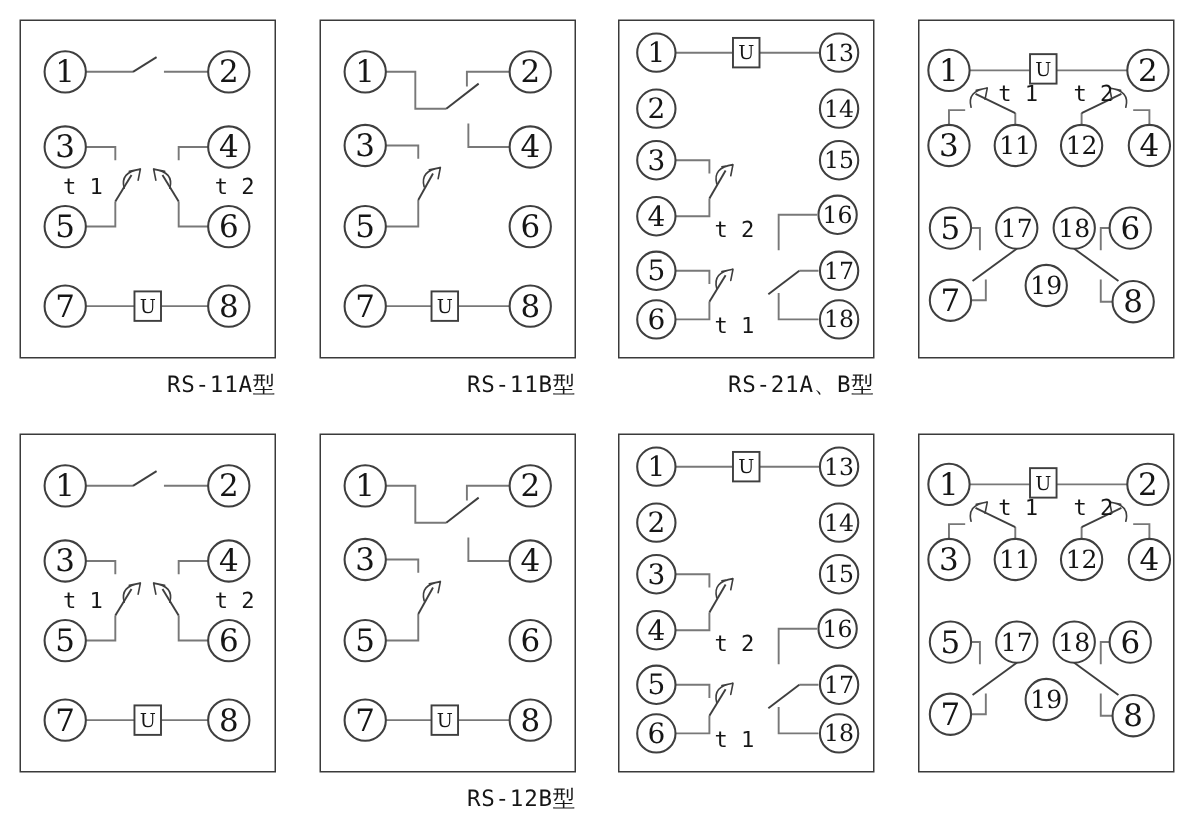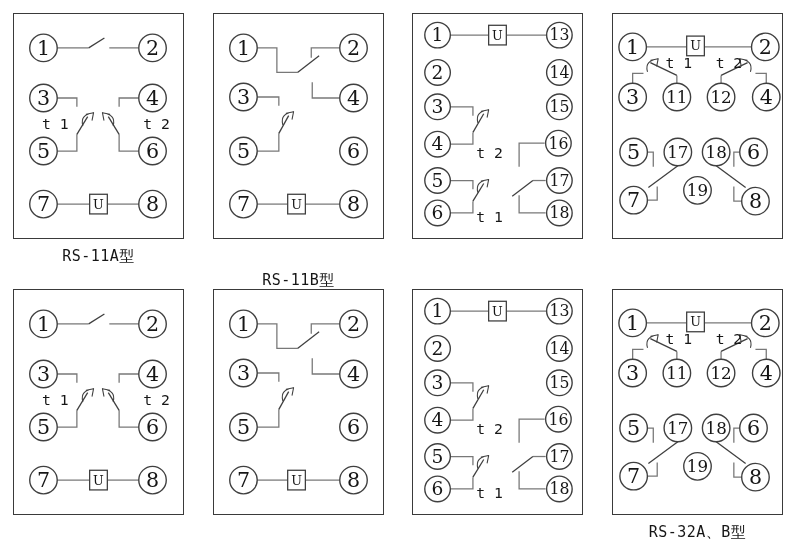--- a/index.html
+++ b/index.html
@@ -1,20 +1,20 @@
 <!DOCTYPE html>
 <html><head>
 <meta charset="utf-8">
 <style>
   html,body{margin:0;padding:0;background:#ffffff;}
   .canvas{position:relative;width:798px;height:559px;background:#ffffff;overflow:hidden;
           font-family:"DejaVu Sans Mono","Liberation Mono",monospace;}
   .panel-box{position:absolute;box-sizing:border-box;border:1.5px solid #3a3a3a;background:#ffffff;}
   .panel-box svg{display:block;}
-  .caption{position:absolute;height:18px;text-align:center;
+  .caption{position:absolute;height:18px;text-align:right;
            font-family:"DejaVu Sans Mono","Liberation Mono",monospace;
            font-size:15px;letter-spacing:0.5px;color:#161616;white-space:nowrap;}
   .term-num{font-family:"DejaVu Serif","Liberation Serif",serif;}
   .t-label{font-family:"DejaVu Sans Mono","Liberation Mono",monospace;}
 </style>
 </head>
 <body>
 
 <div class="canvas">
     <div class="panel-box" style="left: 13px; top: 13px; width: 171px; height: 226px;">
@@ -80,21 +80,21 @@
         <circle cx="30" cy="139" r="14" fill="#ffffff" stroke="#3f3f3f" stroke-width="1.4"></circle>
         <text x="30" y="146.14" text-anchor="middle" font-size="21" fill="#161616" class="term-num">5</text>
         <circle cx="142" cy="139" r="14" fill="#ffffff" stroke="#3f3f3f" stroke-width="1.4"></circle>
         <text x="142" y="146.14" text-anchor="middle" font-size="21" fill="#161616" class="term-num">6</text>
         <circle cx="30" cy="193" r="14" fill="#ffffff" stroke="#3f3f3f" stroke-width="1.4"></circle>
         <text x="30" y="200.14" text-anchor="middle" font-size="21" fill="#161616" class="term-num">7</text>
         <circle cx="142" cy="193" r="14" fill="#ffffff" stroke="#3f3f3f" stroke-width="1.4"></circle>
         <text x="142" y="200.14" text-anchor="middle" font-size="21" fill="#161616" class="term-num">8</text>
       </svg>
     </div>
-    <div class="caption" style="left: 213px; top: 247px; width: 171px; margin-top: 24px;">RS-11B型</div>
+    <div class="caption" style="left: 213px; top: 247px; width: 171px;">RS-11B型</div>
     <div class="panel-box" style="left: 412px; top: 13px; width: 171px; height: 226px;">
       <svg viewBox="0 0 171 226" width="168" height="223">
         <polyline points="38,21 77,21" fill="none" stroke="#787878" stroke-width="1.3"></polyline>
         <polyline points="95,21 136,21" fill="none" stroke="#787878" stroke-width="1.3"></polyline>
         <polyline points="38,94 61,94 61,103" fill="none" stroke="#787878" stroke-width="1.3"></polyline>
         <polyline points="38,132 61,132 61,120" fill="none" stroke="#787878" stroke-width="1.3"></polyline>
         <polyline points="38,169 61,169 61,178" fill="none" stroke="#787878" stroke-width="1.3"></polyline>
         <polyline points="38,202 61,202 61,190" fill="none" stroke="#787878" stroke-width="1.3"></polyline>
         <polyline points="134,131 108,131 108,155" fill="none" stroke="#787878" stroke-width="1.3"></polyline>
         <polyline points="135,202 108,202 108,184" fill="none" stroke="#787878" stroke-width="1.3"></polyline>
@@ -127,20 +127,21 @@
         <circle cx="149" cy="169" r="13" fill="#ffffff" stroke="#3f3f3f" stroke-width="1.4"></circle>
         <text x="149" y="174.44" text-anchor="middle" font-size="16" fill="#161616" class="term-num">17</text>
         <circle cx="25" cy="202" r="13" fill="#ffffff" stroke="#3f3f3f" stroke-width="1.4"></circle>
         <text x="25" y="208.46" text-anchor="middle" font-size="19" fill="#161616" class="term-num">6</text>
         <circle cx="149" cy="202" r="13" fill="#ffffff" stroke="#3f3f3f" stroke-width="1.4"></circle>
         <text x="149" y="207.44" text-anchor="middle" font-size="16" fill="#161616" class="term-num">18</text>
         <text x="78" y="146" text-anchor="middle" font-size="15" fill="#161616" class="t-label">t 2</text>
         <text x="78" y="211" text-anchor="middle" font-size="15" fill="#161616" class="t-label">t 1</text>
       </svg>
     </div>
+    <div class="caption" style="left: 412px; top: 247px; width: 171px;">RS-21A、B型</div>
     <div class="panel-box" style="left: 612px; top: 13px; width: 171px; height: 226px;">
       <svg viewBox="0 0 171 226" width="168" height="223">
         <polyline points="34,33 75,33" fill="none" stroke="#787878" stroke-width="1.3"></polyline>
         <polyline points="93,33 141,33" fill="none" stroke="#787878" stroke-width="1.3"></polyline>
         <polyline points="20,70 20,60 31,60" fill="none" stroke="#787878" stroke-width="1.3"></polyline>
         <polyline points="65,70 65,62" fill="none" stroke="#787878" stroke-width="1.3"></polyline>
         <polyline points="156,70 156,60 145,60" fill="none" stroke="#787878" stroke-width="1.3"></polyline>
         <polyline points="110,70 110,62" fill="none" stroke="#787878" stroke-width="1.3"></polyline>
         <polyline points="35,140 41,140 41,155" fill="none" stroke="#787878" stroke-width="1.3"></polyline>
         <polyline points="35,189 45,189 45,175" fill="none" stroke="#787878" stroke-width="1.3"></polyline>
@@ -246,20 +247,21 @@
         <circle cx="30" cy="139" r="14" fill="#ffffff" stroke="#3f3f3f" stroke-width="1.4"></circle>
         <text x="30" y="146.14" text-anchor="middle" font-size="21" fill="#161616" class="term-num">5</text>
         <circle cx="142" cy="139" r="14" fill="#ffffff" stroke="#3f3f3f" stroke-width="1.4"></circle>
         <text x="142" y="146.14" text-anchor="middle" font-size="21" fill="#161616" class="term-num">6</text>
         <circle cx="30" cy="193" r="14" fill="#ffffff" stroke="#3f3f3f" stroke-width="1.4"></circle>
         <text x="30" y="200.14" text-anchor="middle" font-size="21" fill="#161616" class="term-num">7</text>
         <circle cx="142" cy="193" r="14" fill="#ffffff" stroke="#3f3f3f" stroke-width="1.4"></circle>
         <text x="142" y="200.14" text-anchor="middle" font-size="21" fill="#161616" class="term-num">8</text>
       </svg>
     </div>
+    <div class="caption" style="left: 213px; top: 523px; width: 171px;">RS-12B型</div>
     <div class="panel-box" style="left: 412px; top: 289px; width: 171px; height: 226px;">
       <svg viewBox="0 0 171 226" width="168" height="223">
         <polyline points="38,21 77,21" fill="none" stroke="#787878" stroke-width="1.3"></polyline>
         <polyline points="95,21 136,21" fill="none" stroke="#787878" stroke-width="1.3"></polyline>
         <polyline points="38,94 61,94 61,103" fill="none" stroke="#787878" stroke-width="1.3"></polyline>
         <polyline points="38,132 61,132 61,120" fill="none" stroke="#787878" stroke-width="1.3"></polyline>
         <polyline points="38,169 61,169 61,178" fill="none" stroke="#787878" stroke-width="1.3"></polyline>
         <polyline points="38,202 61,202 61,190" fill="none" stroke="#787878" stroke-width="1.3"></polyline>
         <polyline points="134,131 108,131 108,155" fill="none" stroke="#787878" stroke-width="1.3"></polyline>
         <polyline points="135,202 108,202 108,184" fill="none" stroke="#787878" stroke-width="1.3"></polyline>
@@ -342,14 +344,13 @@
         <circle cx="21" cy="189" r="14" fill="#ffffff" stroke="#3f3f3f" stroke-width="1.4"></circle>
         <text x="21" y="196.14" text-anchor="middle" font-size="21" fill="#161616" class="term-num">7</text>
         <circle cx="86" cy="179" r="14" fill="#ffffff" stroke="#3f3f3f" stroke-width="1.4"></circle>
         <text x="86" y="184.78" text-anchor="middle" font-size="17" fill="#161616" class="term-num">19</text>
         <circle cx="145" cy="190" r="14" fill="#ffffff" stroke="#3f3f3f" stroke-width="1.4"></circle>
         <text x="145" y="197.14" text-anchor="middle" font-size="21" fill="#161616" class="term-num">8</text>
         <text x="67" y="54" text-anchor="middle" font-size="15" fill="#161616" class="t-label">t 1</text>
         <text x="118" y="54" text-anchor="middle" font-size="15" fill="#161616" class="t-label">t 2</text>
       </svg>
     </div>
-    <div class="caption" style="left: 612px; top: 523px; width: 171px;">RS-32A、B型</div>
   </div>
 
 </body></html>

